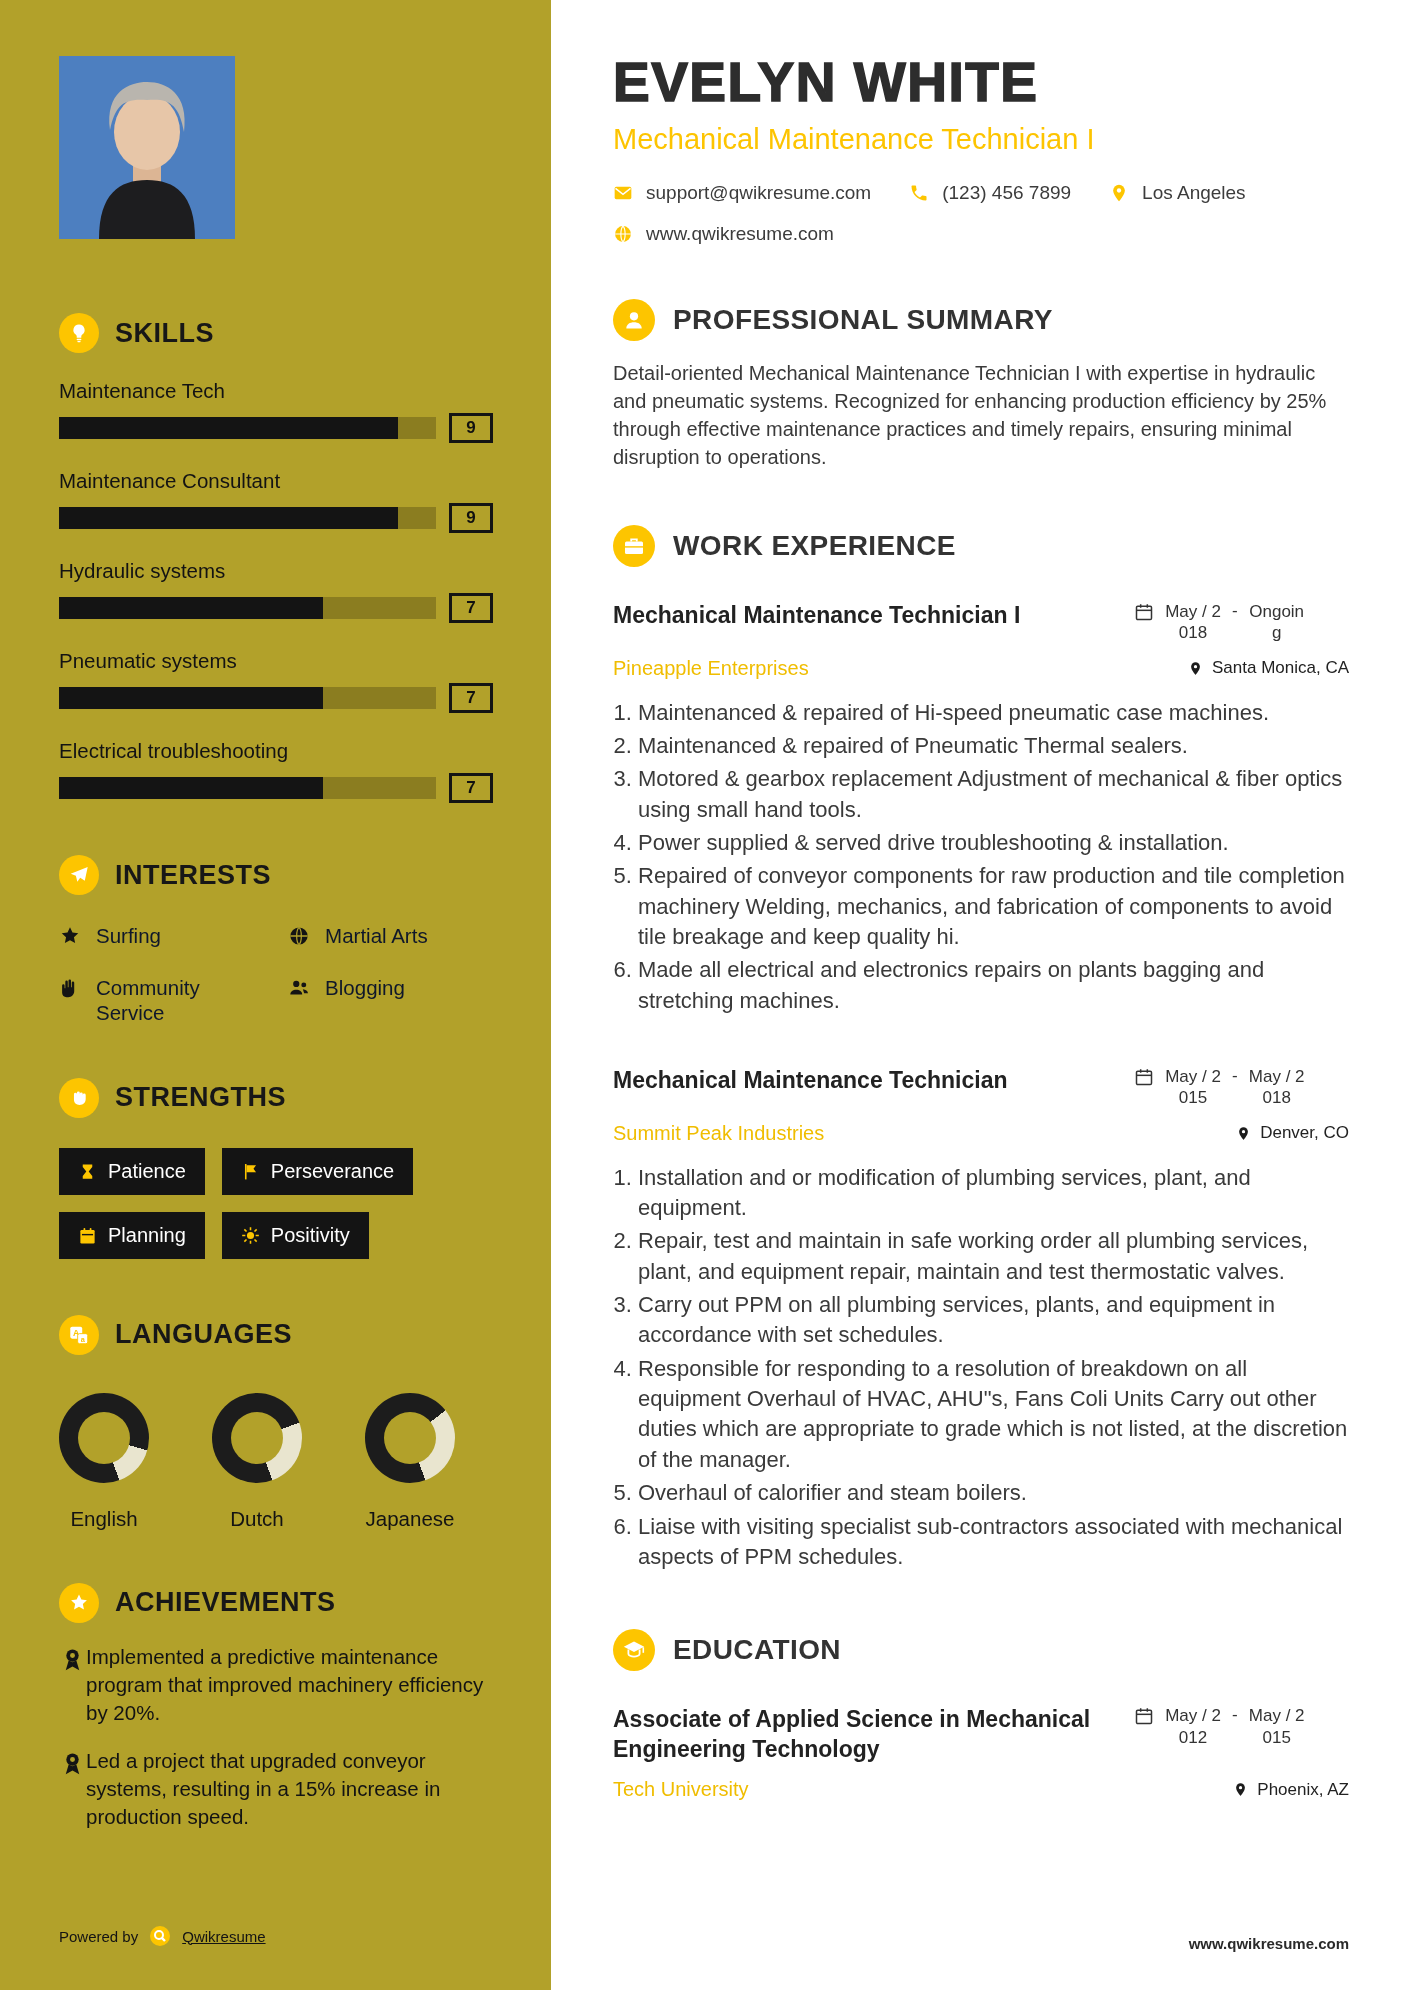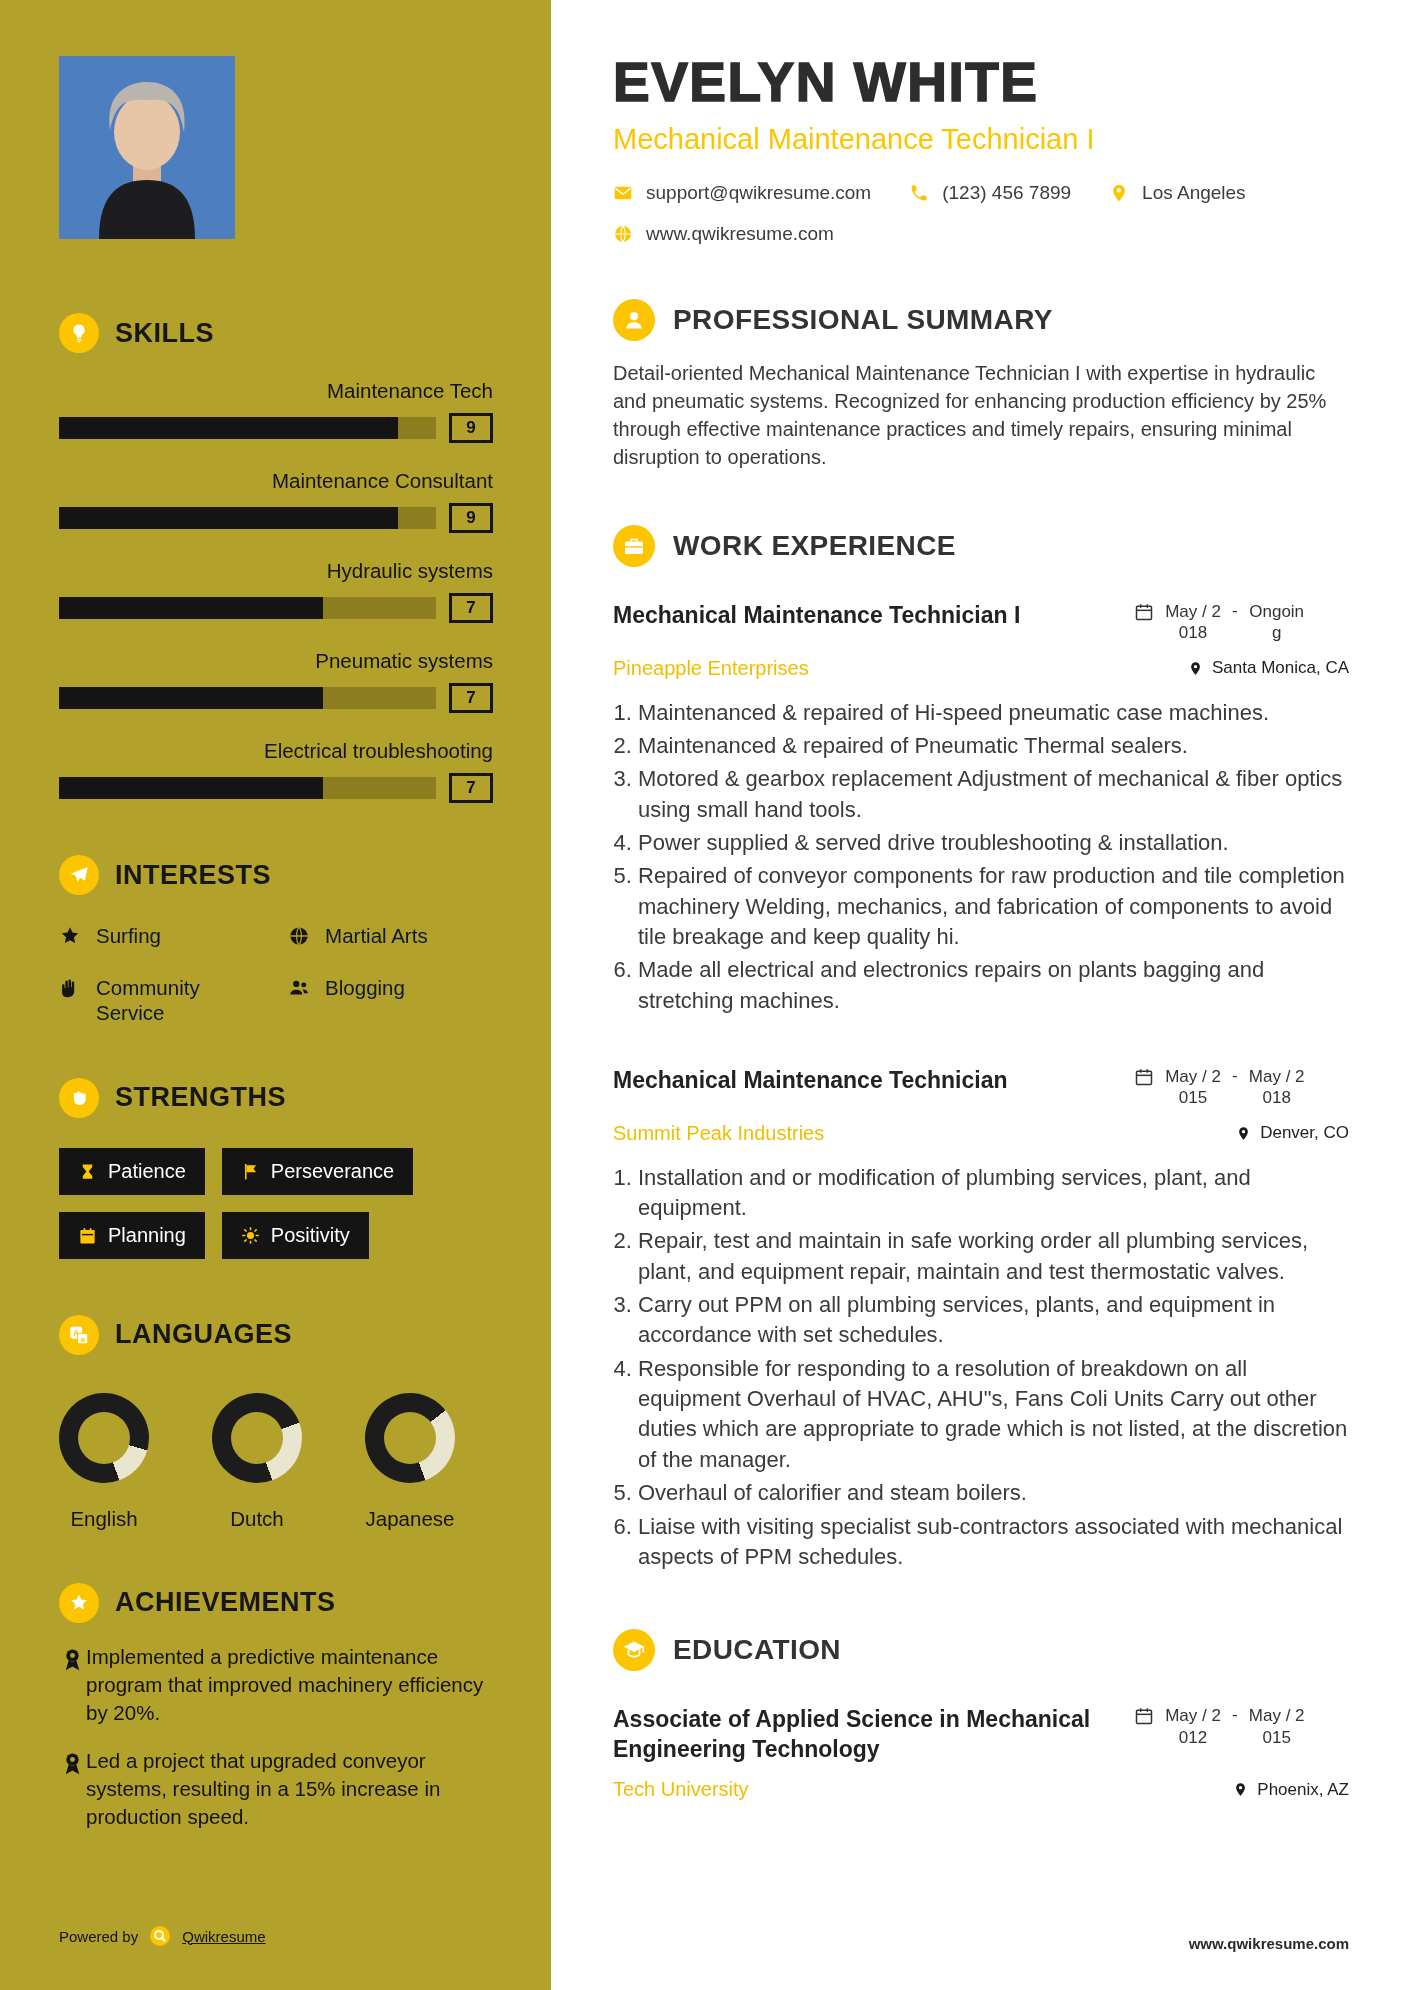--- a/index.html
+++ b/index.html
@@ -11,21 +11,21 @@
   .sidebar { width:551px; flex-shrink:0; background:#b2a12a; padding:56px 58px 42px 59px; display:flex; flex-direction:column; }
   .photo { width:176px; height:183px; overflow:hidden; }
   .photo svg { display:block; }
 
   .sec-head { display:flex; align-items:center; gap:16px; }
   .sec-icon { width:40px; height:40px; border-radius:50%; background:#fdc500; display:flex; align-items:center; justify-content:center; flex-shrink:0; }
   .sec-icon svg { width:22px; height:22px; }
   .sidebar h2 { font-size:27px; font-weight:bold; color:#171717; letter-spacing:.5px; }
 
   .skills { margin-top:74px; }
-  .skill { margin-top:26px;text-align:right; }
+  .skill { margin-top:26px; }
   .skill-name { font-size:20.5px; color:#131313; margin-bottom:10px; }
   .skill-row { display:flex; align-items:center; gap:13px; }
   .bar { flex:1; height:22px; background:rgba(0,0,0,.22); }
   .fill { height:100%; background:#141414; }
   .lvl { width:44px; height:30px; border:3px solid #141414; display:flex; align-items:center; justify-content:center; font-size:17px; font-weight:bold; color:#101010; flex-shrink:0; }
 
   .interests { margin-top:52px; }
   .interests-grid { margin-top:28px; display:grid; grid-template-columns:1.05fr 1fr; gap:26px 14px; }
   .interest { display:flex; gap:15px; align-items:flex-start; font-size:20.5px; color:#0f172a; }
   .interest .i-ic { width:22px; height:22px; flex-shrink:0; margin-top:2px; }

